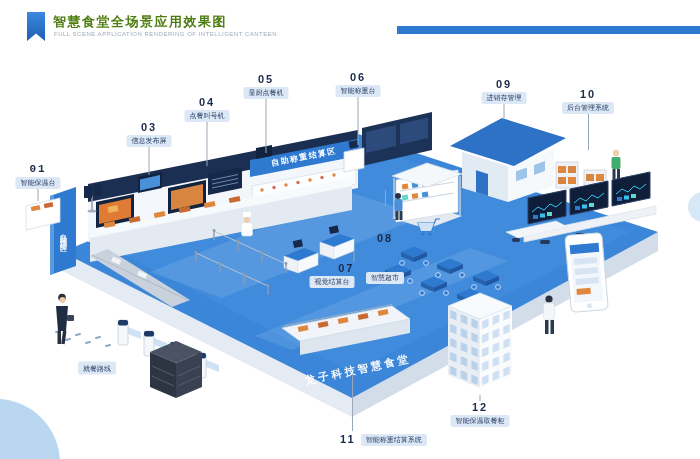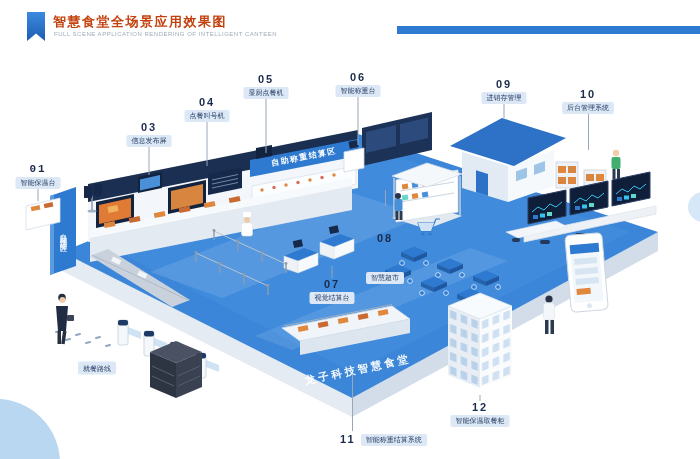--- a/index.html
+++ b/index.html
@@ -3,21 +3,21 @@
 <meta charset="utf-8">
 <style>
   html,body{margin:0;padding:0;background:#fff;}
   body{font-family:"Liberation Sans","DejaVu Sans",sans-serif;}
   #stage{position:relative;width:700px;height:459px;background:#ffffff;overflow:hidden;}
   #scene-svg{position:absolute;left:0;top:0;}
   .hdr-flag{position:absolute;left:27px;top:12px;width:18px;height:29px;
     background:linear-gradient(180deg,#3b8ae0,#1d5db2);
     clip-path:polygon(0 0,100% 0,100% 100%,50% 74%,0 100%);}
   .hdr-title{position:absolute;left:53px;top:13px;font-size:13px;font-weight:bold;
-    color:#c2410c;letter-spacing:1.5px;white-space:nowrap;}
+    color:#4d7c0f;letter-spacing:1.5px;white-space:nowrap;}
   .hdr-sub{position:absolute;left:54px;top:31px;font-size:6px;color:#9fabb9;
     letter-spacing:.5px;white-space:nowrap;}
   .hdr-bar{position:absolute;left:397px;top:26px;width:303px;height:8px;background:#2e7ad0;}
   .layer{position:absolute;left:0;top:0;width:700px;height:459px;}
   .callout{position:absolute;display:flex;flex-direction:column;align-items:center;
     transform:translateX(-50%);}
   .callout.side{transform:none;align-items:flex-start;}
   .callout.side .co-line{margin-left:12px;}
   .co-num{font-size:11px;font-weight:bold;color:#1b2b4d;letter-spacing:2px;line-height:1.1;}
   .co-pill{margin-top:2px;font-size:7px;color:#243b63;background:#dce8f5;border-radius:2px;
@@ -381,21 +381,21 @@
       <div class="callout" style="left: 266px; top: 73px; justify-content: space-between;">
         <div class="co-num">05</div>
         <div class="co-pill">显厨点餐机</div>
         <div class="co-line" style="height: 54px;"></div>
       </div>
       <div class="callout" style="left: 358px; top: 71px;">
         <div class="co-num">06</div>
         <div class="co-pill">智能称重台</div>
         <div class="co-line" style="height: 48px;"></div>
       </div>
-      <div class="callout" style="left: 332px; top: 266px;">
+      <div class="callout" style="left: 332px; top: 250px; align-items: flex-end;">
         <div class="co-line" style="height: 12px;"></div>
         <div class="co-num">07</div>
         <div class="co-pill">视觉结算台</div>
       </div>
       <div class="callout" style="left: 385px; top: 190px; gap: 26px;">
         <div class="co-line" style="height: 16px;"></div>
         <div class="co-num">08</div>
         <div class="co-pill">智慧超市</div>
       </div>
       <div class="callout" style="left: 504px; top: 78px;">

